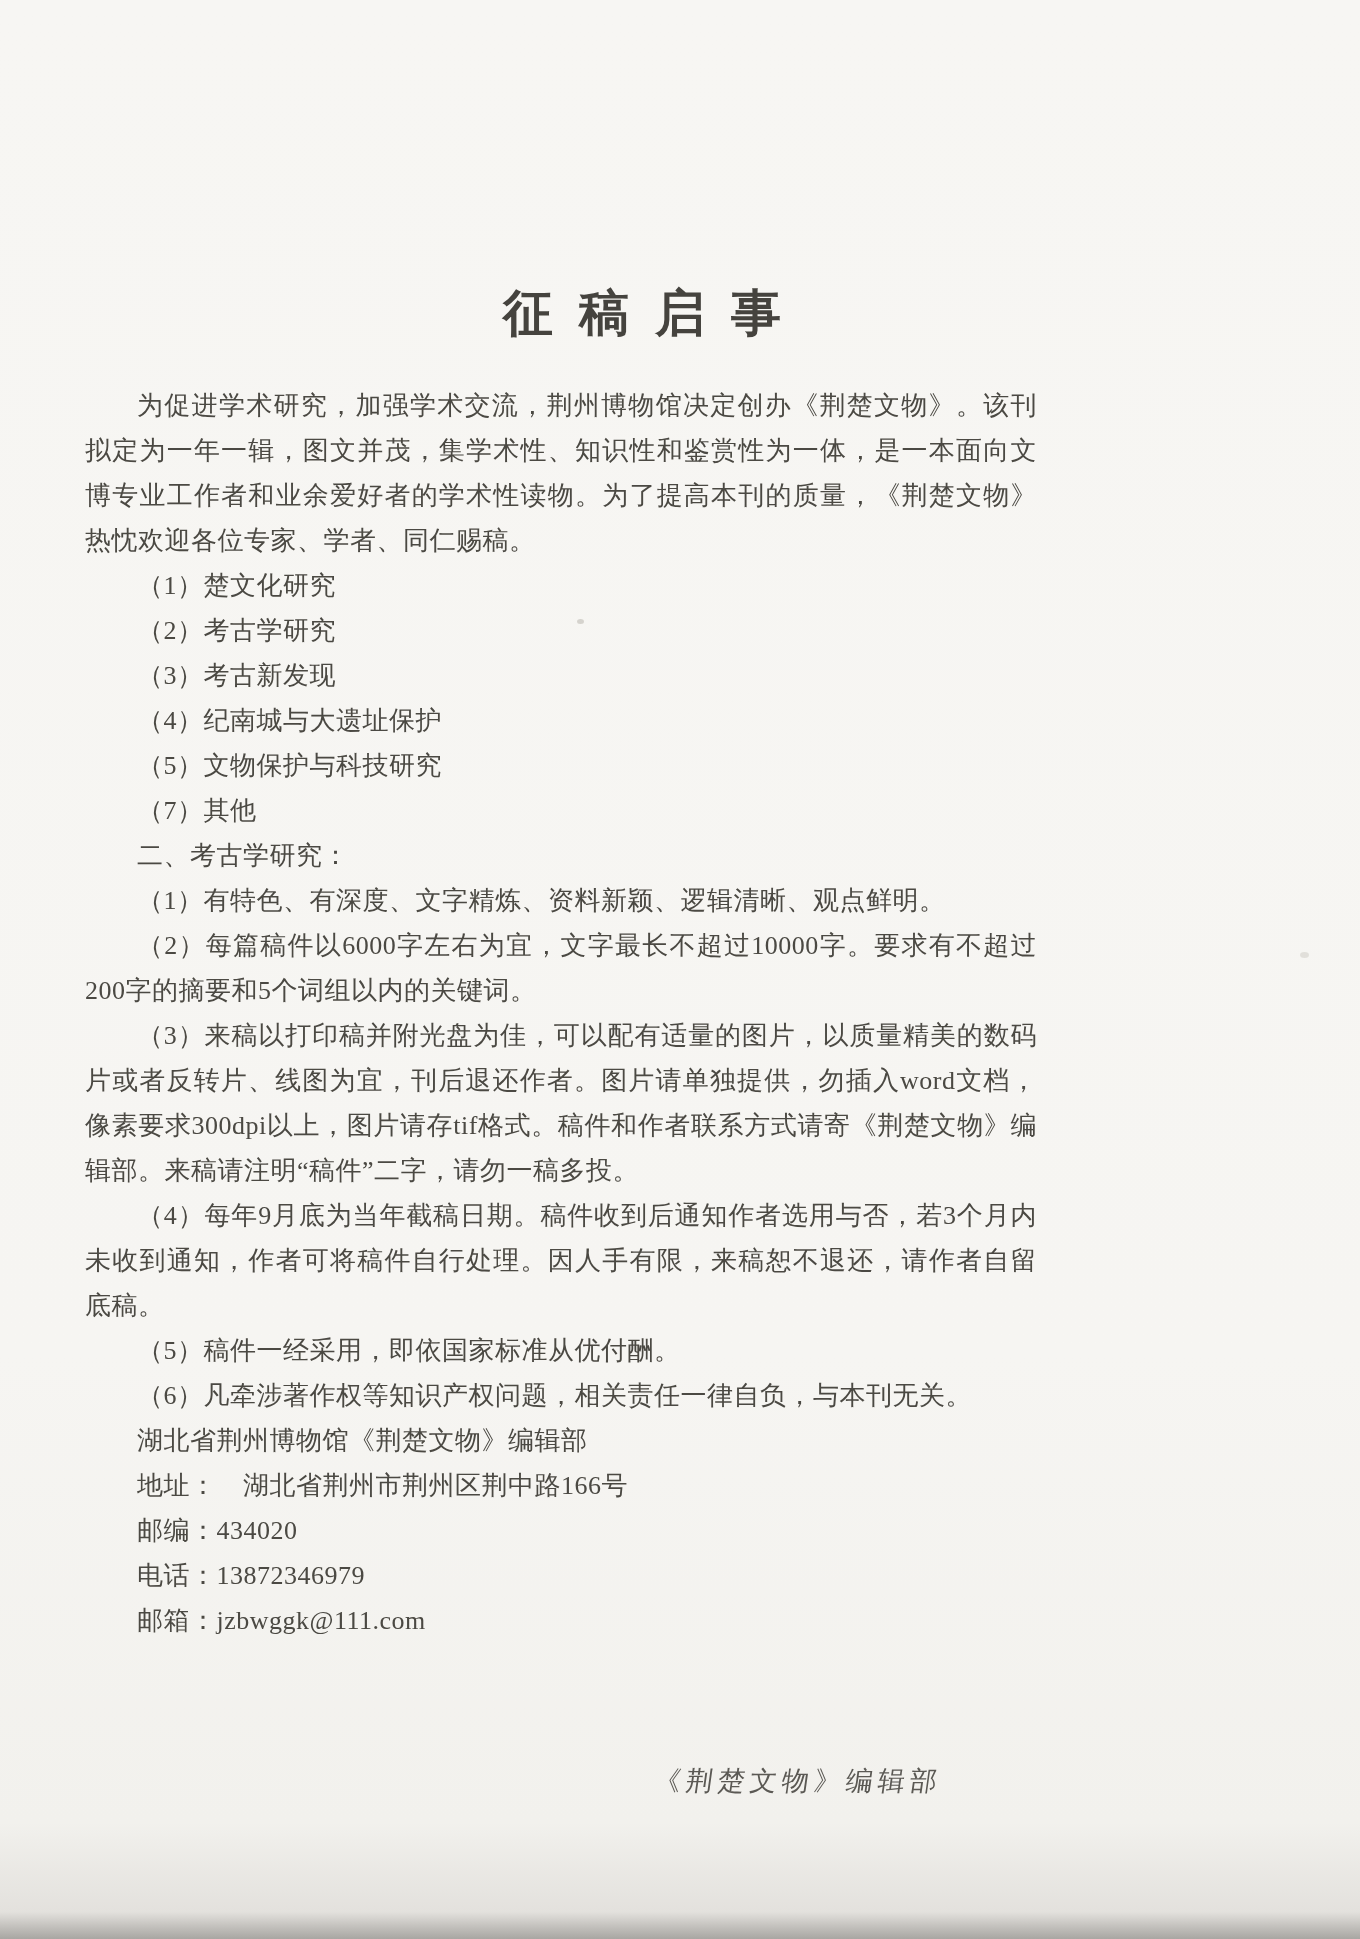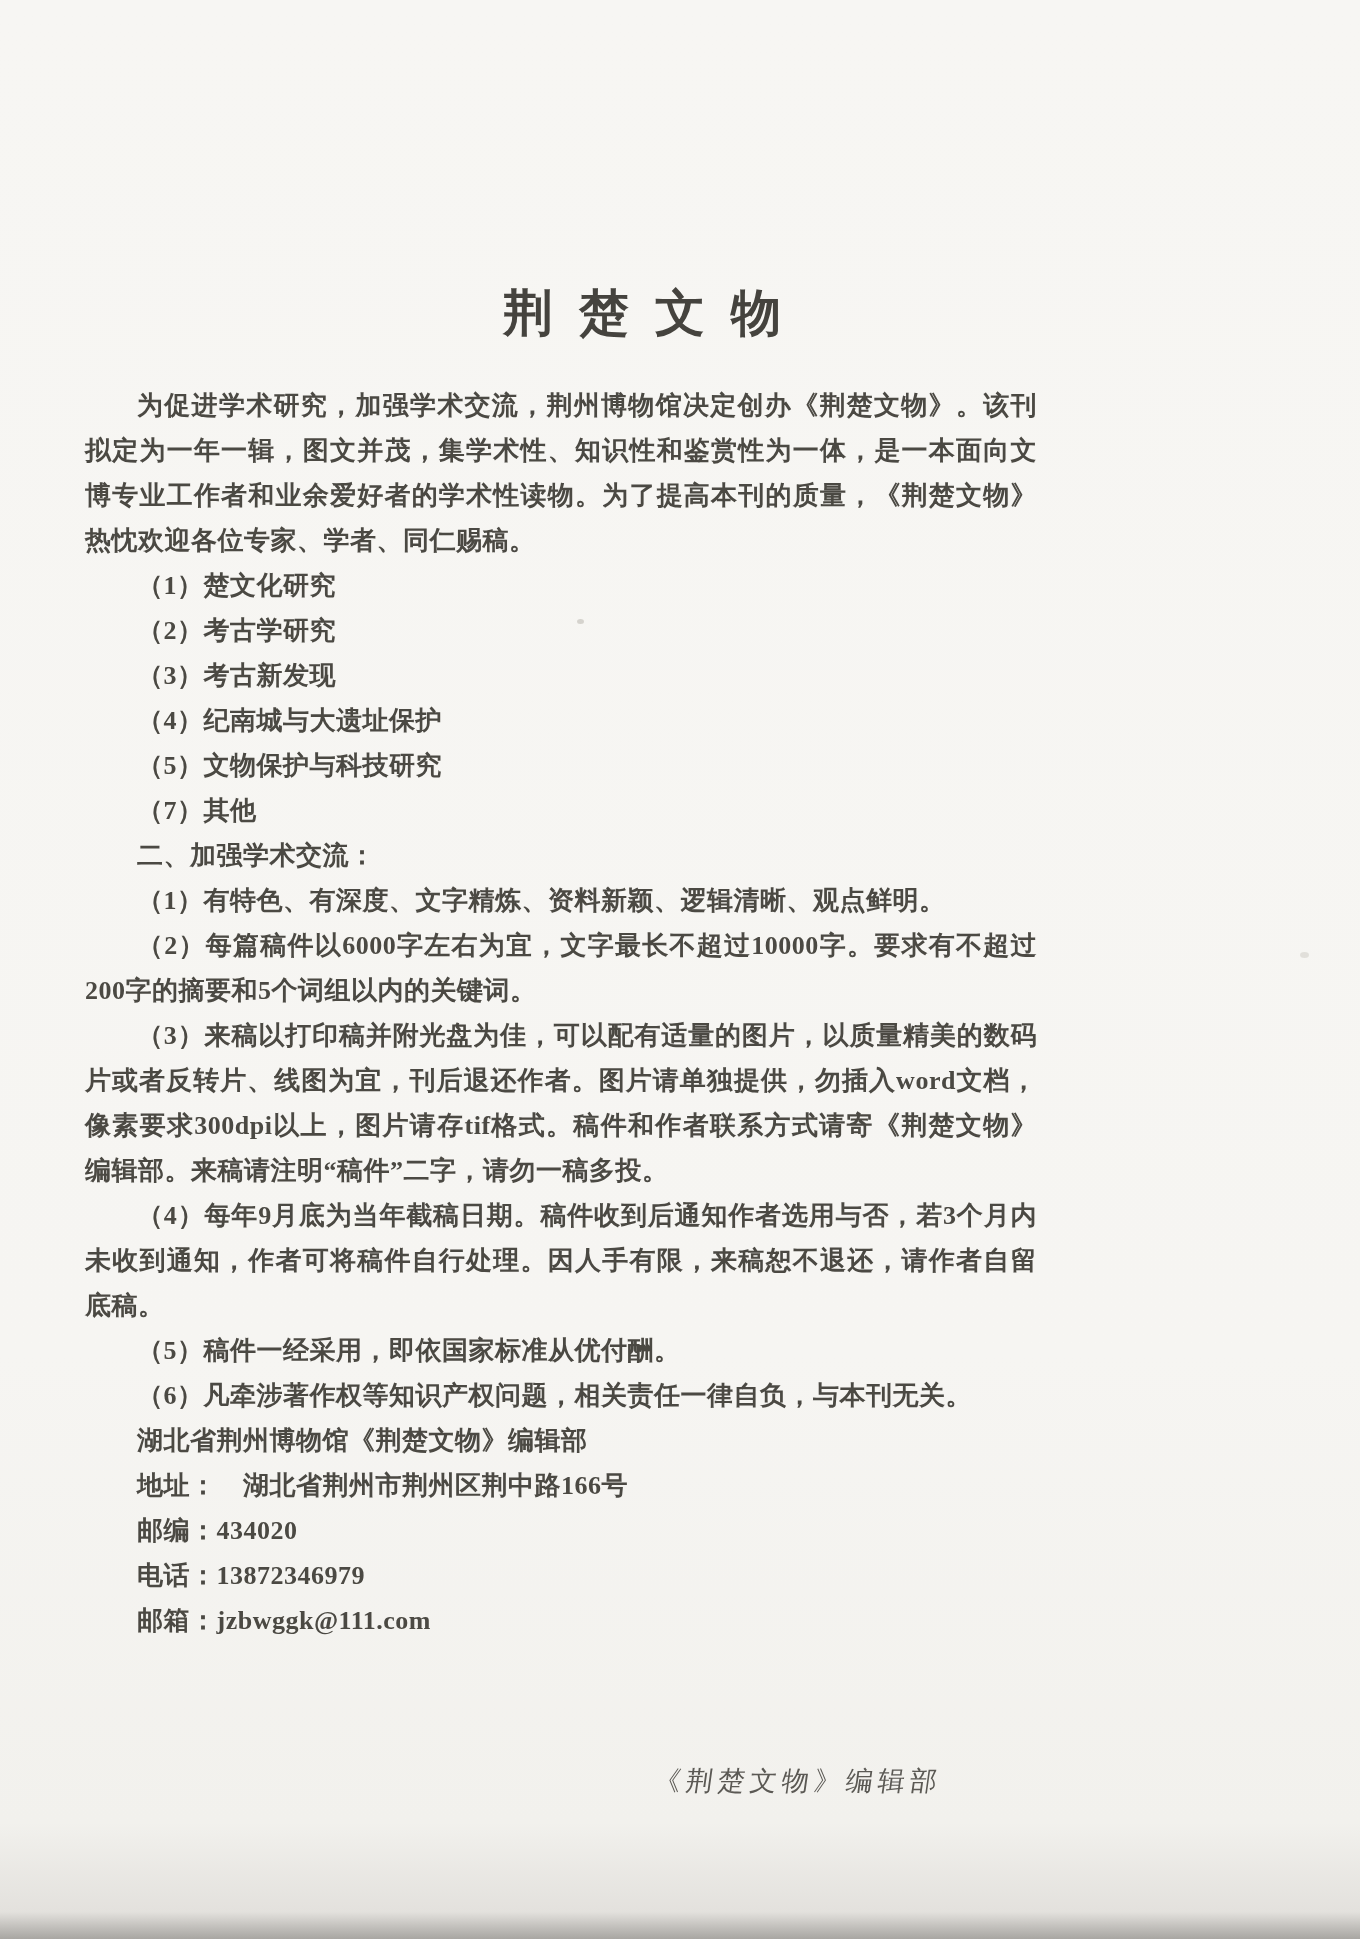--- a/index.html
+++ b/index.html
@@ -34,21 +34,21 @@
   .body-text{
     position:absolute;
     left:85px;top:383px;
     width:952px;
     font-size:26px;
     line-height:45px;
     text-align:justify;
     text-justify:inter-ideograph;
     letter-spacing:0.5px;
   }
-  .ti{ text-indent:52px; margin:0;font-weight:bold; }
+  .ti{ text-indent:52px; margin:0; }
   .signature{
     position:absolute;
     top:1763px;
     right:418px;
     font-size:27px;
     letter-spacing:5px;
     color:#5b5954;
     transform:skewX(-8deg);
   }
   .speck{
@@ -58,34 +58,34 @@
     opacity:.55;
   }
   .speck-1{ left:577px; top:619px; width:7px; height:5px; }
   .speck-2{ left:1300px; top:952px; width:9px; height:6px; opacity:.35; }
 </style>
 </head>
 <body>
 
 <div class="page">
 
-  <h1 class="title">荆楚文物</h1>
+  <h1 class="title">征稿启事</h1>
 
   <div class="body-text">
 
     <p class="ti">为促进学术研究，加强学术交流，荆州博物馆决定创办《荆楚文物》。该刊拟定为一年一辑，图文并茂，集学术性、知识性和鉴赏性为一体，是一本面向文博专业工作者和业余爱好者的学术性读物。为了提高本刊的质量，《荆楚文物》热忱欢迎各位专家、学者、同仁赐稿。</p>
 
     <p class="ti">（1）楚文化研究</p>
     <p class="ti">（2）考古学研究</p>
     <p class="ti">（3）考古新发现</p>
     <p class="ti">（4）纪南城与大遗址保护</p>
     <p class="ti">（5）文物保护与科技研究</p>
     <p class="ti">（7）其他</p>
 
-    <p class="ti">二、加强学术交流：</p>
+    <p class="ti">二、考古学研究：</p>
     <p class="ti">（1）有特色、有深度、文字精炼、资料新颖、逻辑清晰、观点鲜明。</p>
     <p class="ti">（2）每篇稿件以6000字左右为宜，文字最长不超过10000字。要求有不超过200字的摘要和5个词组以内的关键词。</p>
     <p class="ti">（3）来稿以打印稿并附光盘为佳，可以配有适量的图片，以质量精美的数码片或者反转片、线图为宜，刊后退还作者。图片请单独提供，勿插入word文档，像素要求300dpi以上，图片请存tif格式。稿件和作者联系方式请寄《荆楚文物》编辑部。来稿请注明“稿件”二字，请勿一稿多投。</p>
     <p class="ti">（4）每年9月底为当年截稿日期。稿件收到后通知作者选用与否，若3个月内未收到通知，作者可将稿件自行处理。因人手有限，来稿恕不退还，请作者自留底稿。</p>
     <p class="ti">（5）稿件一经采用，即依国家标准从优付酬。</p>
     <p class="ti">（6）凡牵涉著作权等知识产权问题，相关责任一律自负，与本刊无关。</p>
 
     <p class="ti">湖北省荆州博物馆《荆楚文物》编辑部</p>
     <p class="ti">地址：　湖北省荆州市荆州区荆中路166号</p>
     <p class="ti">邮编：434020</p>

